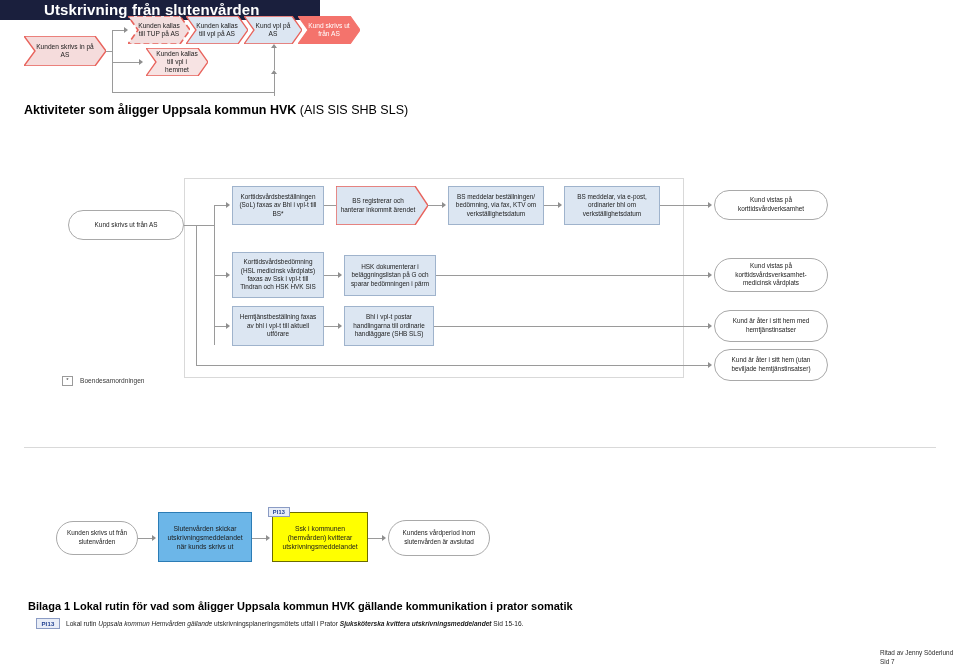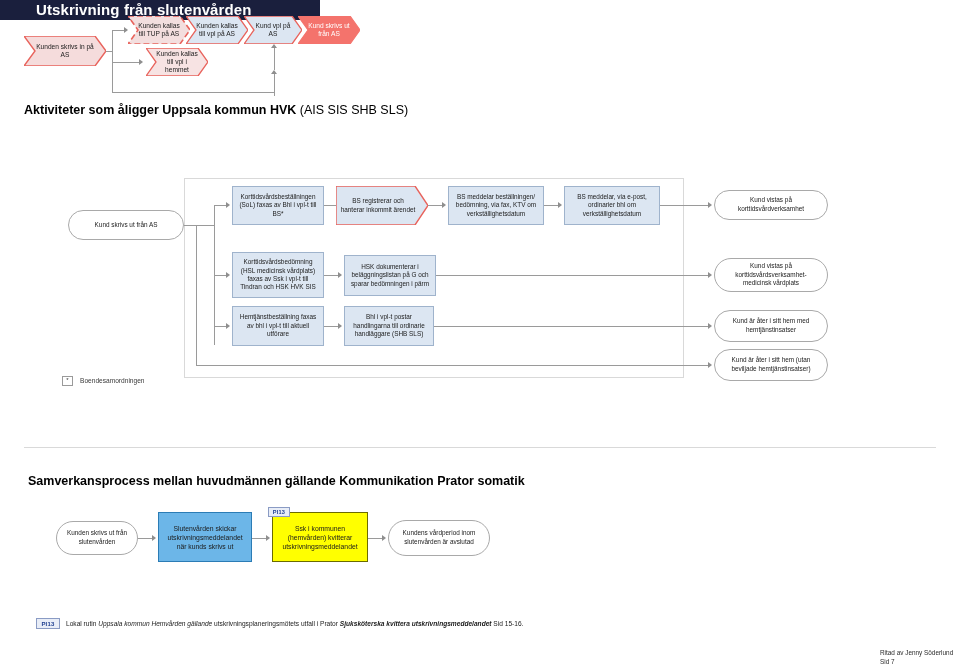--- a/index.html
+++ b/index.html
@@ -13,21 +13,21 @@
   }
   .stage{position:absolute;left:0;top:0;width:960px;height:672px;}
   .abs{position:absolute;box-sizing:border-box;}
 
   
   .title-bar{
     left:0;top:0;width:320px;height:20px;
     background:#1a1f3d;
   }
   .title-text{
-    left:36px;top:1px;
+    left:44px;top:1px;
     font-size:15px;font-weight:bold;color:#ffffff;
     letter-spacing:.1px;white-space:nowrap;
     line-height:18px;
   }
 
   
   .h2{
     font-size:12.5px;font-weight:bold;color:#000;
     white-space:nowrap;
   }
@@ -233,37 +233,37 @@
   <div class="abs ln v" style="left:196px;top:225px;height:140px;"></div>
   <div class="abs ln h" style="left:196px;top:365px;width:512px;"></div>
   <div class="abs arrowhead" style="left:708px;top:362px;"></div>
   <div class="abs rbox" style="left:714px;top:349px;width:114px;height:32px;">Kund är åter i sitt hem (utan beviljade hemtjänstinsatser)</div>
 
   <div class="abs starbox" style="left:62px;top:376px;width:11px;height:10px;">*</div>
   <div class="abs smallnote" style="left:80px;top:377px;">Boendesamordningen</div>
 
   <div class="abs hr" style="left:24px;top:447px;width:912px;"></div>
 
-  <div class="abs h2" style="left:28px;top:474px;">Samverkansprocess mellan huvudmännen gällande Kommunikation Prator somatik</div>
 
   <div class="abs rbox" style="left:56px;top:521px;width:82px;height:34px;">Kunden skrivs ut från slutenvården</div>
   <div class="abs ln h" style="left:138px;top:538px;width:14px;"></div>
   <div class="abs arrowhead" style="left:152px;top:535px;"></div>
 
   <div class="abs bbox blue" style="left:158px;top:512px;width:94px;height:50px;">Slutenvården skickar utskrivningsmeddelandet när kunds skrivs ut</div>
   <div class="abs ln h" style="left:252px;top:538px;width:14px;"></div>
   <div class="abs arrowhead" style="left:266px;top:535px;"></div>
 
   <div class="abs bbox yellow" style="left:272px;top:512px;width:96px;height:50px;">Ssk i kommunen (hemvården) kvitterar utskrivningsmeddelandet</div>
   <div class="abs badge" style="left:268px;top:507px;width:22px;height:10px;">PI13</div>
 
   <div class="abs ln h" style="left:368px;top:538px;width:14px;"></div>
   <div class="abs arrowhead" style="left:382px;top:535px;"></div>
   <div class="abs rbox" style="left:388px;top:520px;width:102px;height:36px;">Kundens vårdperiod inom slutenvården är avslutad</div>
 
+  <div class="abs h3" style="left:28px;top:600px;">Bilaga 1 Lokal rutin för vad som åligger Uppsala kommun HVK gällande kommunikation i prator somatik</div>
 
   <div class="abs badge" style="left:36px;top:618px;width:24px;height:11px;font-size:6px;">PI13</div>
   <div class="abs fnote" style="left:66px;top:619px;">
     <span>Lokal rutin </span><i>Uppsala kommun Hemvården gällande</i><span>  utskrivningsplaneringsmötets utfall  i Prator  </span><b>Sjuksköterska kvittera utskrivningsmeddelandet</b><span> Sid 15-16.</span>
   </div>
 
   <div class="abs ftr" style="left:880px;top:648px;">Ritad av Jenny Söderlund</div>
   <div class="abs ftr" style="left:880px;top:657px;">Sid 7</div>
 
 </div>

